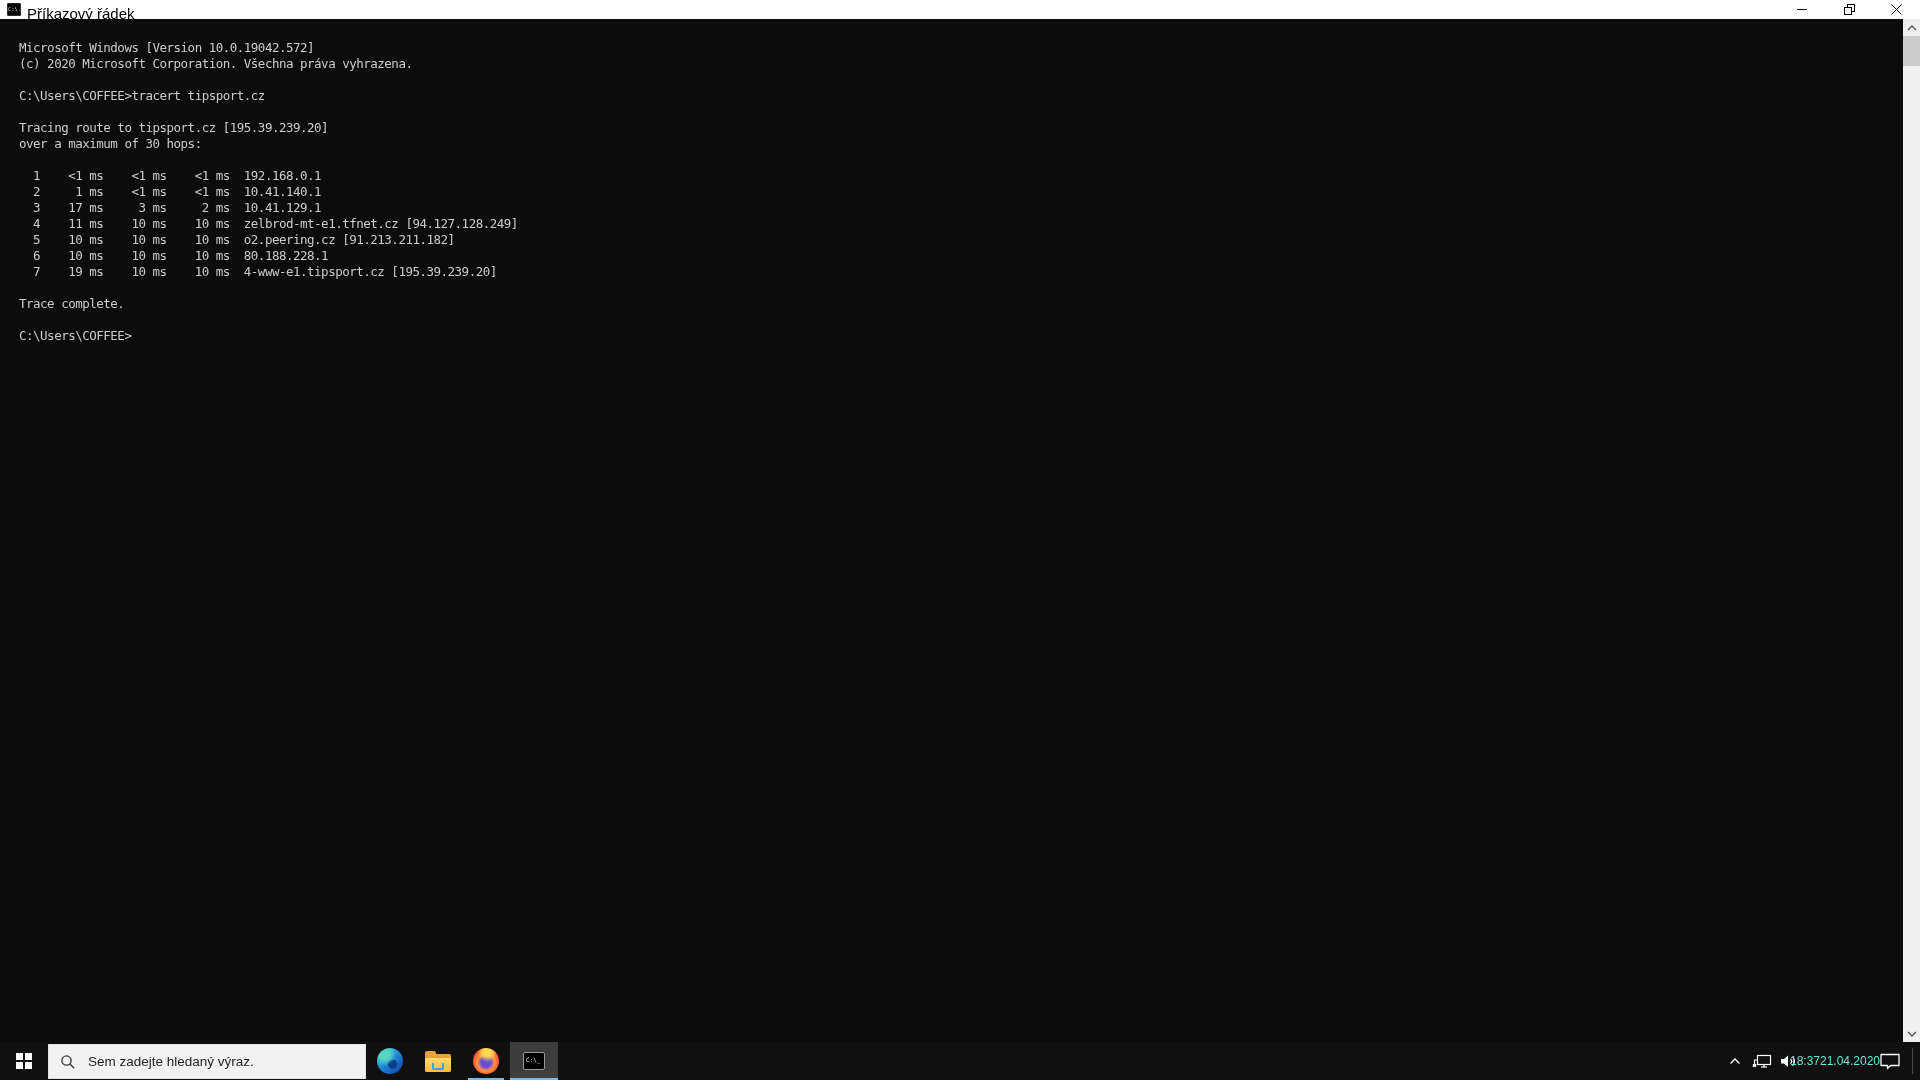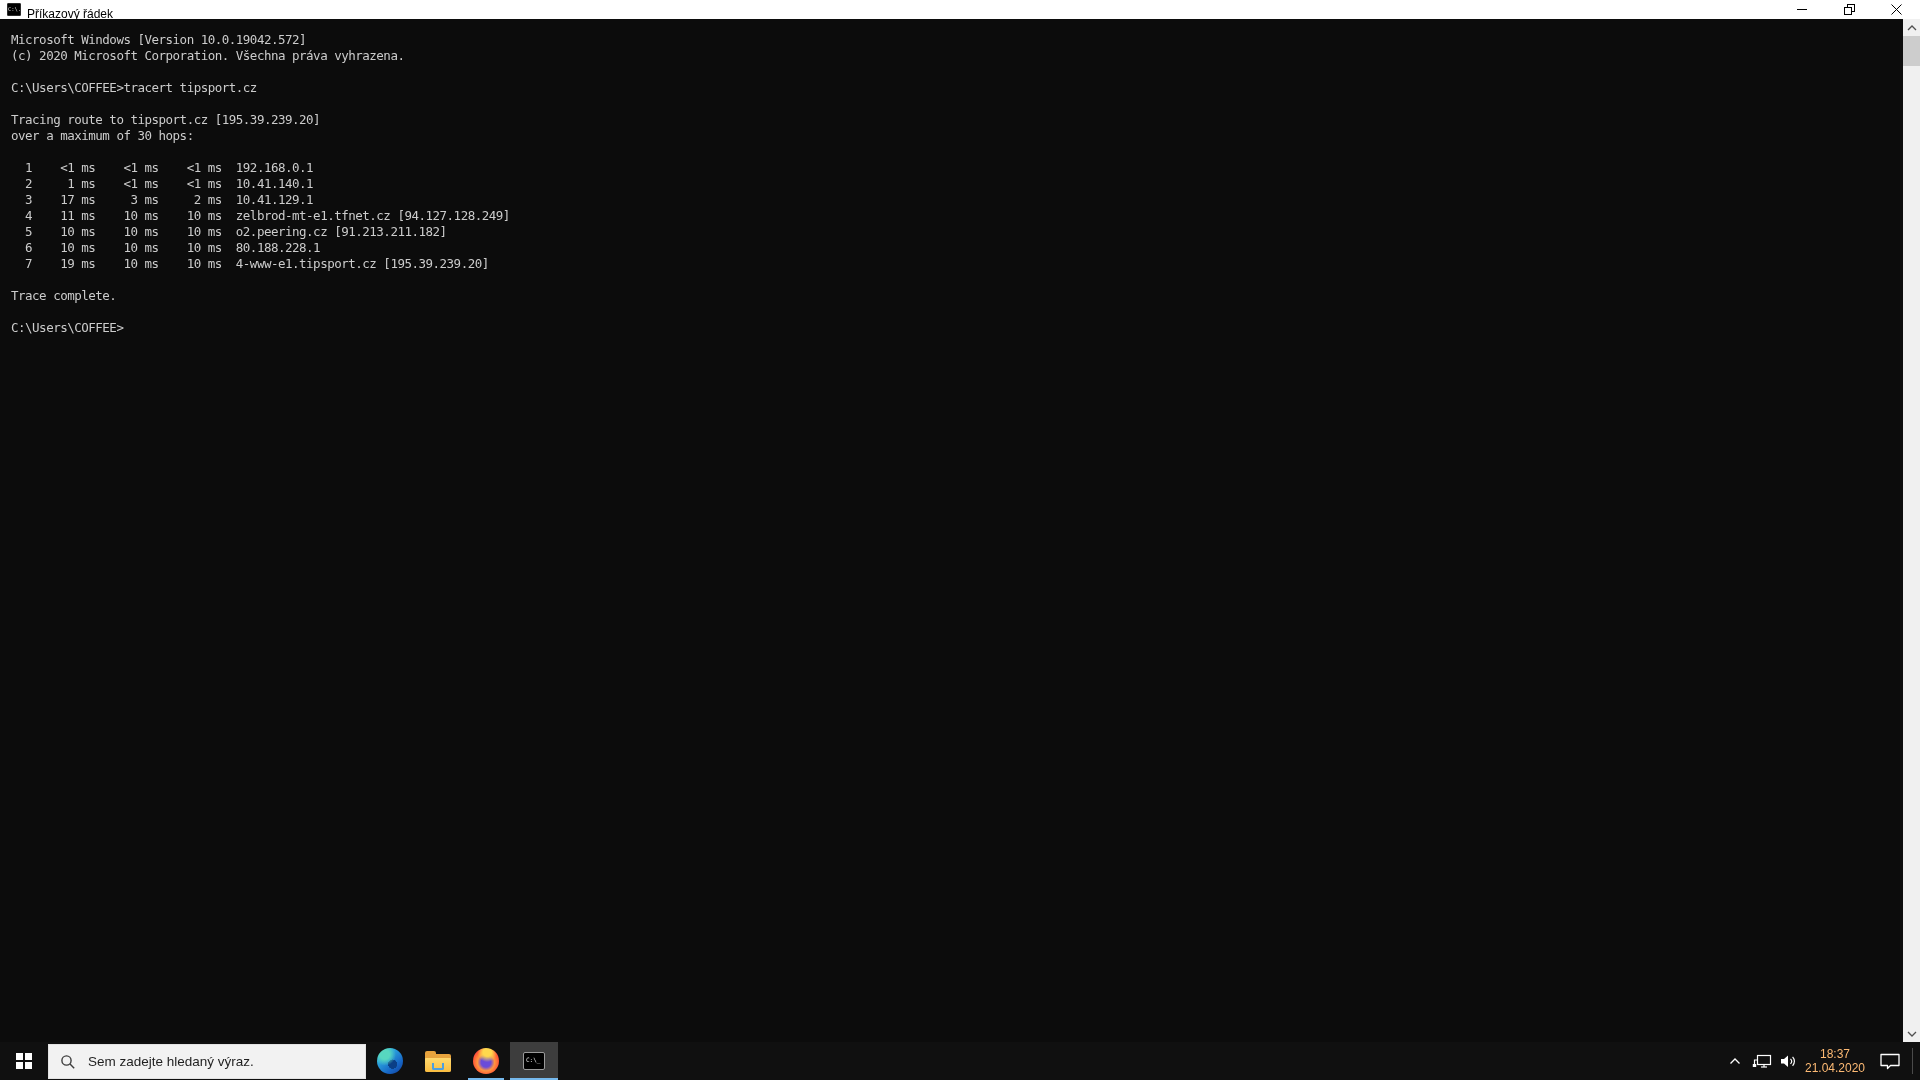--- a/index.html
+++ b/index.html
@@ -6,29 +6,29 @@
   html,body { width:1920px; height:1080px; overflow:hidden; background:#000;
               font-family:"Liberation Sans", sans-serif; }
 
   
   .titlebar { position:absolute; top:0; left:0; width:1920px; height:19px;
               background:#ffffff; display:flex; align-items:center; }
   .titlebar-icon { width:14px; height:13px; margin:0 6px 0 7px; background:#000;
                    border:1px solid #2b2b2b; border-radius:1px; color:#d9d9d9;
                    font:5.5px/11px "DejaVu Sans Mono", monospace; text-align:center;
                    letter-spacing:0; }
-  .titlebar-title { font-size:12px; color:#000;margin-top:8px; }
+  .titlebar-title { font-size:15px; color:#000;margin-top:8px; }
   .caption-buttons { margin-left:auto; display:flex; height:19px; }
   .caption-btn { width:47px; height:19px; display:flex; align-items:center;
                  justify-content:center; cursor:default; }
 
   
   .terminal { position:absolute; top:19px; left:0; width:1920px; height:1023px;
               background:#0c0c0c; }
-  .terminal pre { margin:8px; padding:5px 0 0 3px;
+  .terminal pre { margin:16px; padding:5px 0 0 3px;
                   font-family:"DejaVu Sans Mono", monospace;
                   font-size:12.5px; line-height:16px; letter-spacing:-0.5px;
                   color:#cccccc; white-space:pre; }
 
   
   .scrollbar { position:absolute; top:19px; right:0; width:17px; height:1023px;
                background:#f0f0f0; }
   .scroll-btn { position:absolute; left:0; width:17px; height:17px; display:flex;
                 align-items:center; justify-content:center; }
   .scroll-btn.up { top:0; }
@@ -81,22 +81,22 @@
               border-radius:2px; color:#e0e0e0; font:6px/14px "DejaVu Sans Mono", monospace;
               text-align:left; padding-left:2px; }
 
   .task-spacer { flex:1; }
 
   .tray { display:flex; align-items:stretch; }
   .tray-btn { display:flex; align-items:center; justify-content:center; }
   .tray-chevron { width:26px; }
   .tray-net { width:28px; }
   .tray-vol { width:26px; }
-  .clock { width:66px; display:flex; flex-direction:column; align-items:center;
-           justify-content:center; color:#fdba74; font-size:12px; line-height:14px; }
+  .clock { width:66px; display:flex; flex-direction:row; align-items:center;
+           justify-content:center; color:#5eead4; font-size:12px; line-height:14px; }
   .action-center { width:44px; }
   .show-desktop { width:8px; border-left:1px solid #4a4a4a; margin:6px 0; }
 </style>
 </head>
 <body>
 
 <div class="titlebar">
   <div class="titlebar-icon">C:\.</div>
   <div class="titlebar-title">Příkazový řádek</div>
   <div class="caption-buttons">

